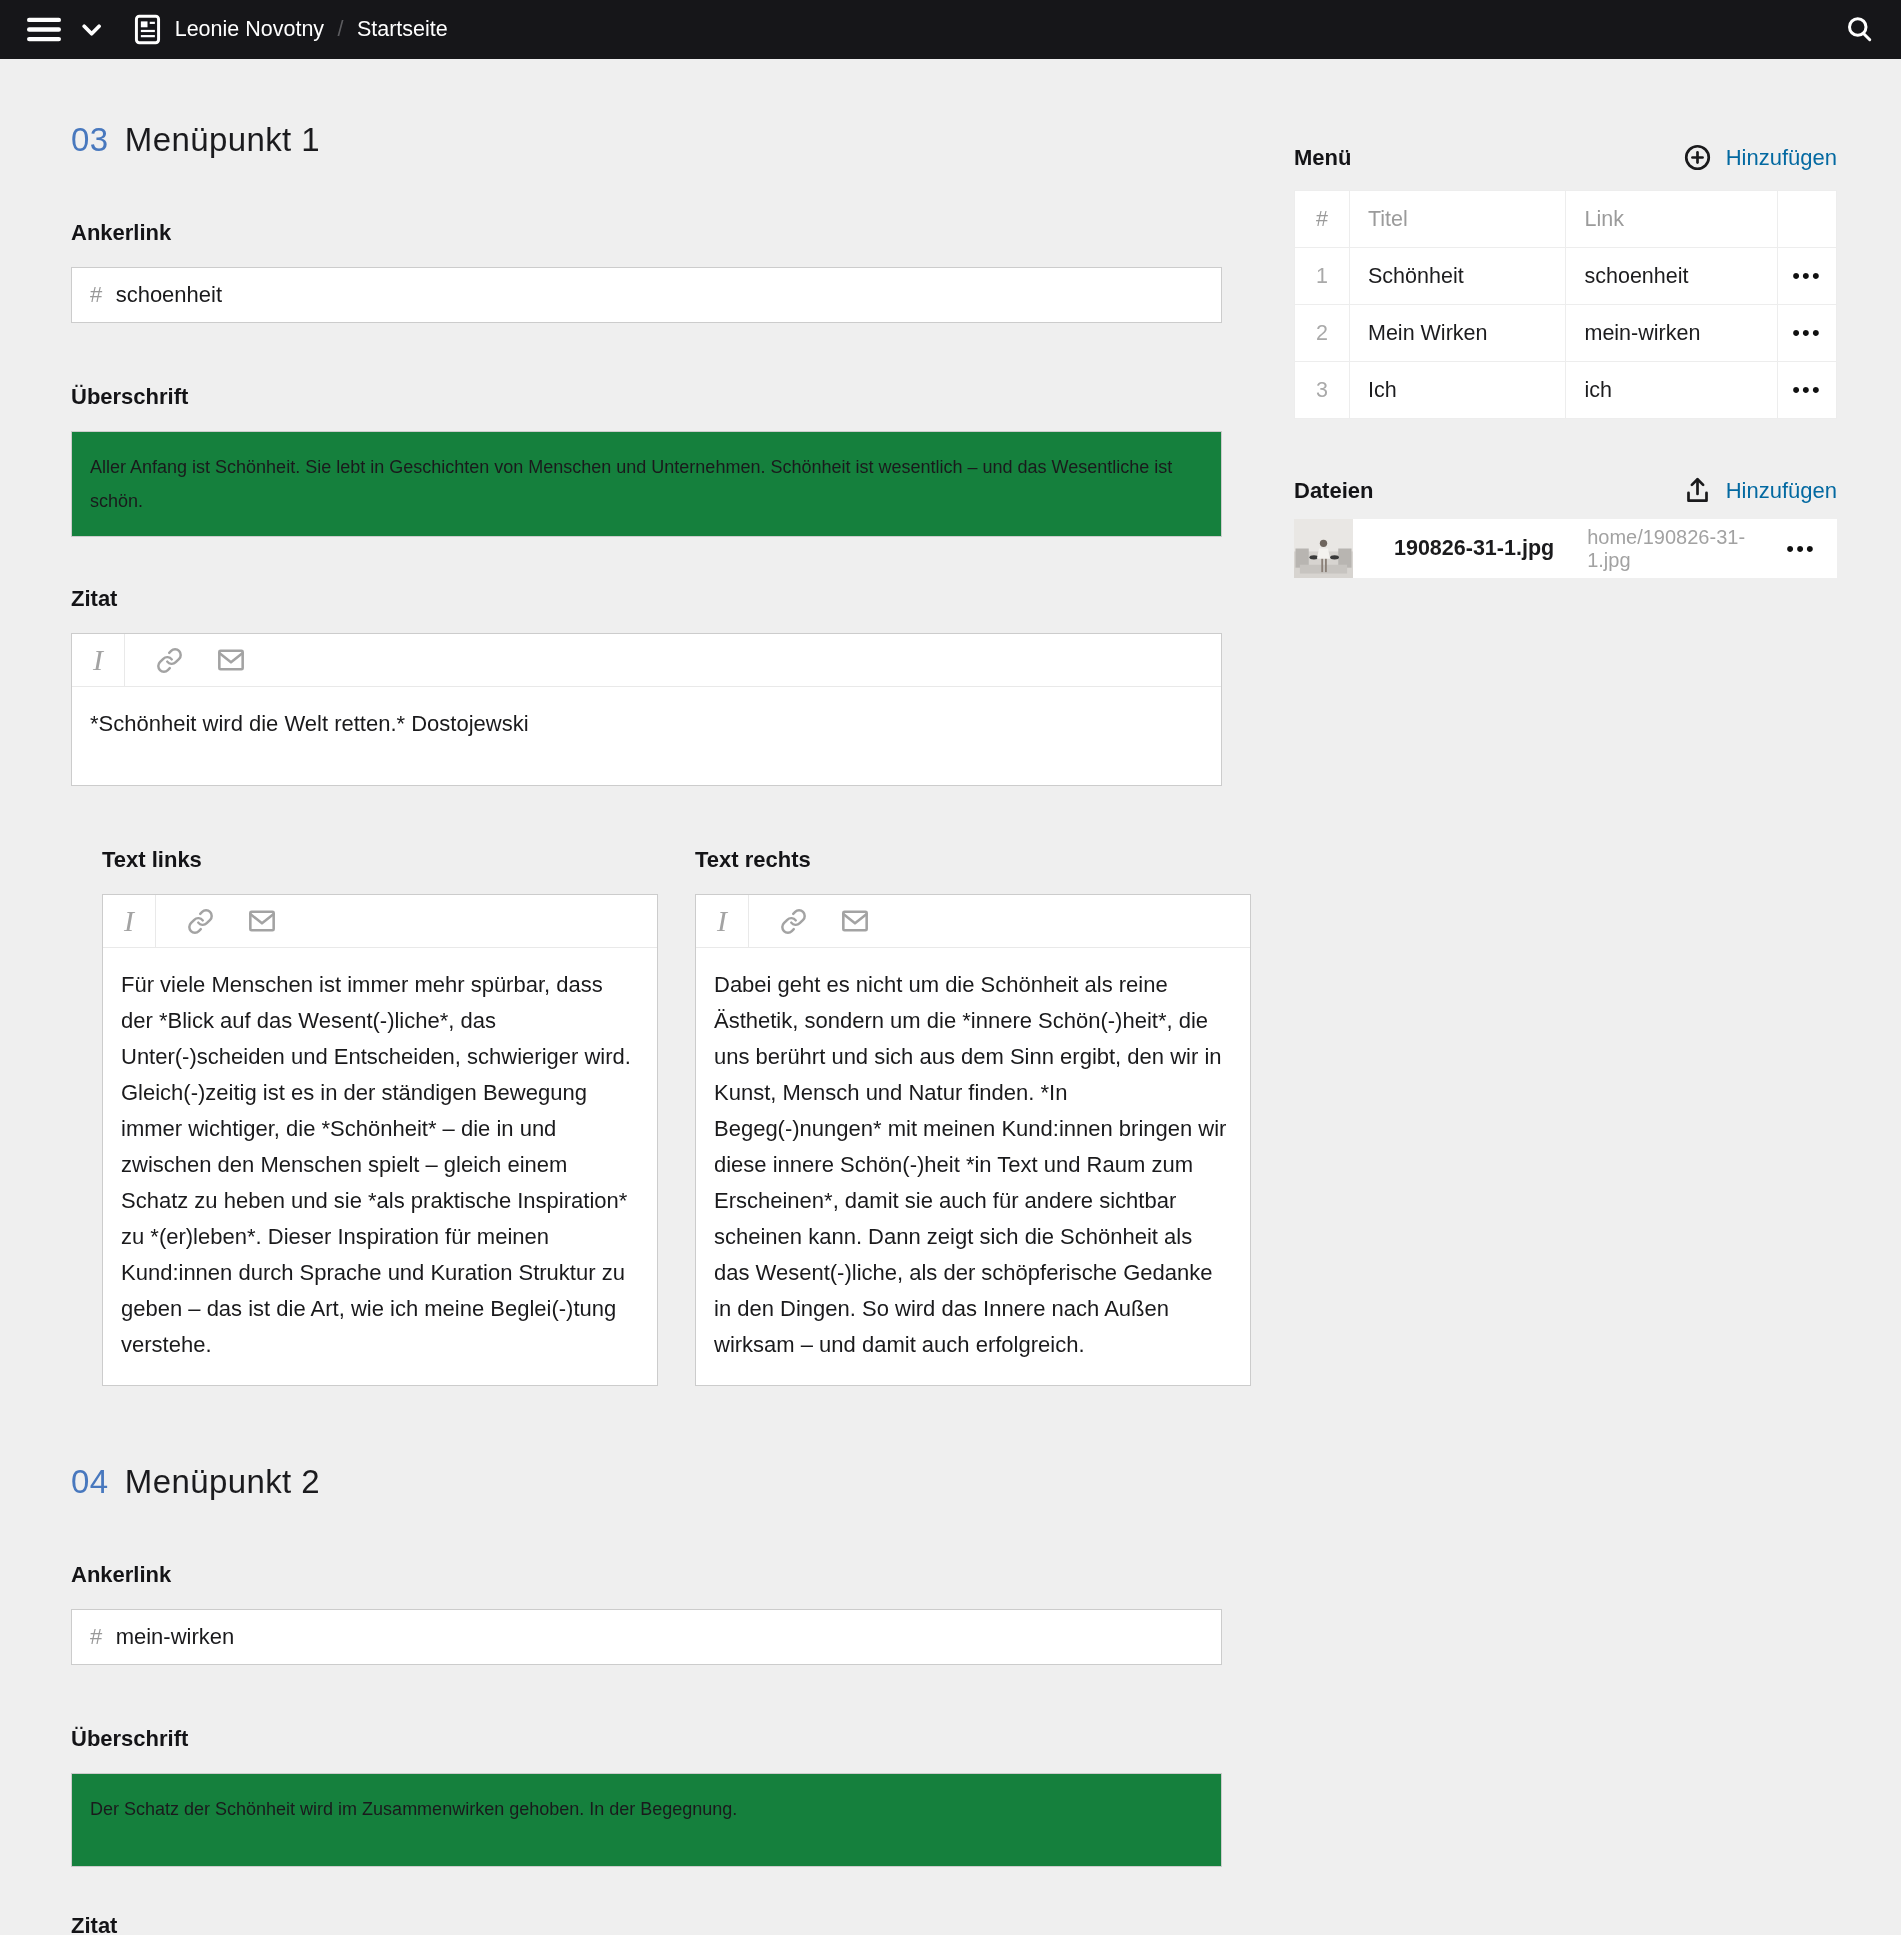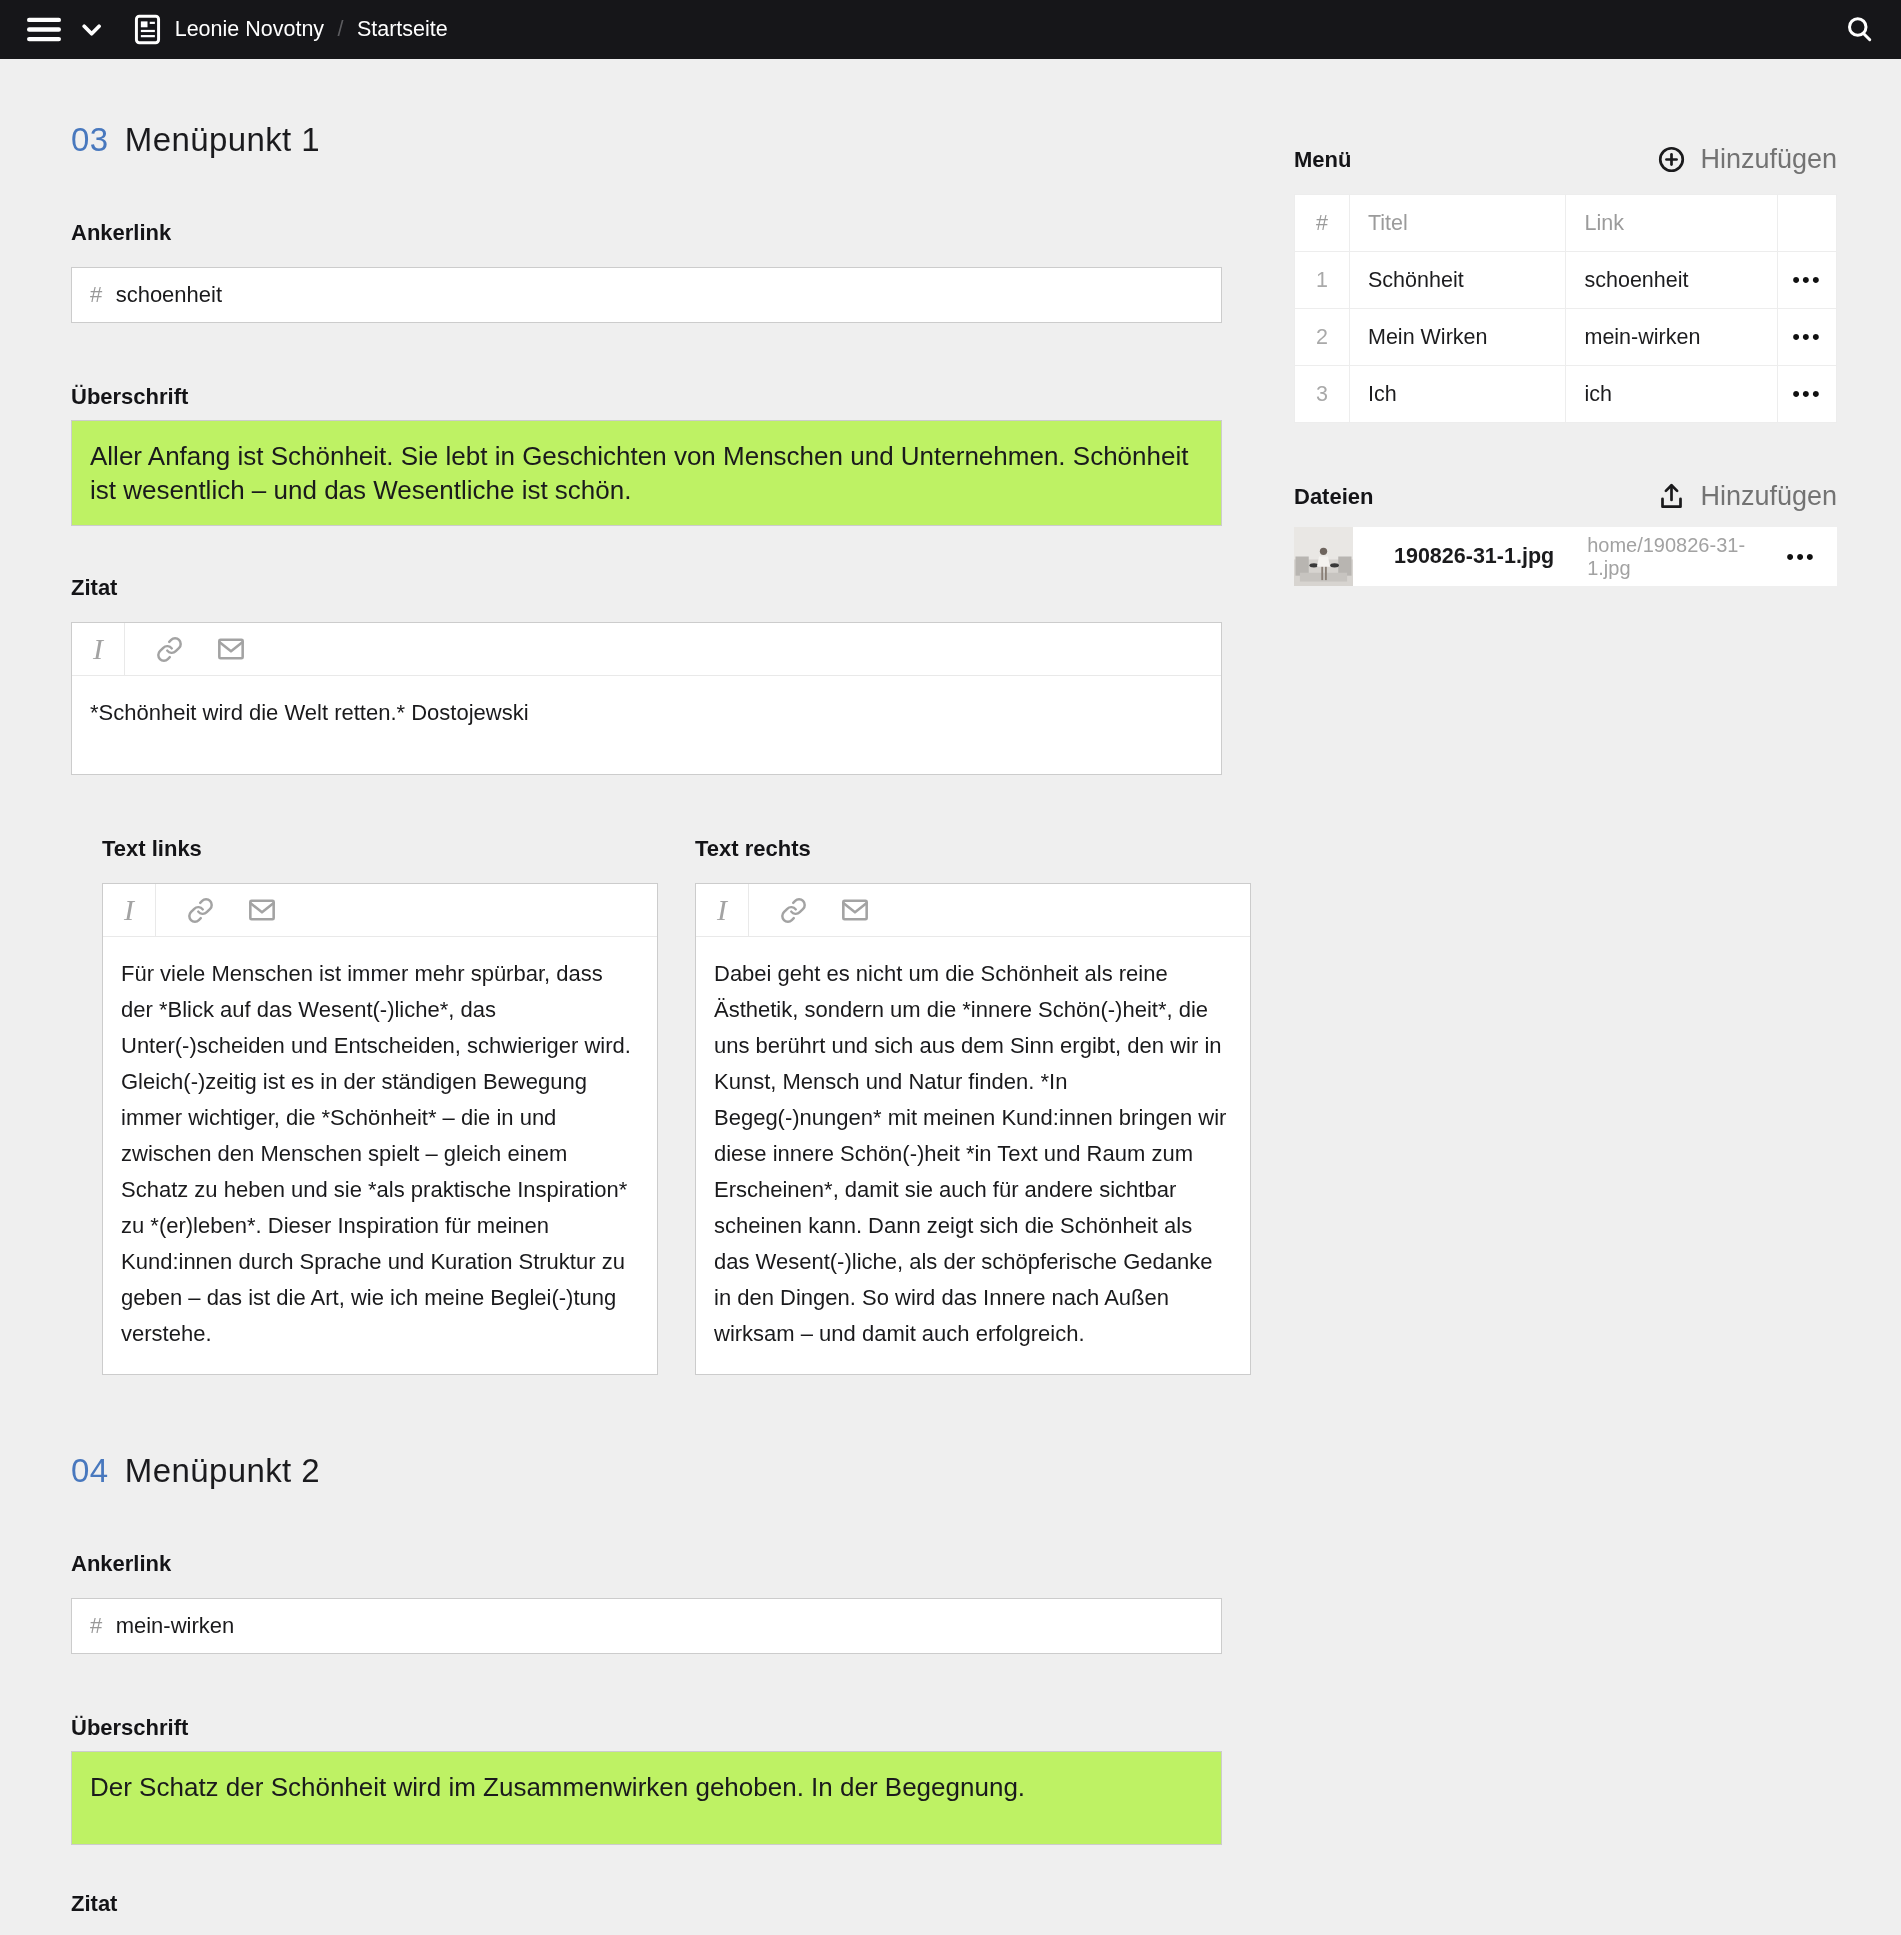--- a/index.html
+++ b/index.html
@@ -30,36 +30,36 @@
   .sec-num { color: #4878be; }
   .f-label { margin-top: 61px; font-size: 22px; font-weight: 700; color: #141417; }
   .f-label.tight { margin-top: 46px; }
   .f-label.mt66 { margin-top: 49px; }
   .input {
     margin-top: 21px; height: 56px; background: #fff; border: 1.5px solid #cccccc;
     display: flex; align-items: center; padding: 0 18px; font-size: 22px;
   }
   .prefix { color: #999; margin-right: 13.4px; }
   .textarea {
-    margin-top: 10px; background: #bef264; border: 1.5px solid #cccccc;
-    padding: 18px; font-size: 26px; line-height: 34px; min-height: 101px;
+    margin-top: 21px; background: #15803d; border: 1.5px solid #cccccc;
+    padding: 18px; font-size: 18px; line-height: 34px; min-height: 101px;
   }
   .textarea.short { min-height: 94px; }
   .editor { margin-top: 21px; background: #fff; border: 1.5px solid #cccccc; }
   .toolbar { height: 53px; display: flex; align-items: stretch; border-bottom: 1.5px solid #e9e9e9; color: #a3a3a3; }
   .tb-cell-first { width: 53px; flex: none; display: flex; align-items: center; justify-content: center; border-right: 1.5px solid #e9e9e9; }
   .tb-rest { display: flex; align-items: center; gap: 34px; padding-left: 31px; }
   .italic-glyph { font-family: "Liberation Serif", serif; font-style: italic; font-size: 30px; line-height: 1; color: #a3a3a3; }
   .ed-content { padding: 19.3px 18px 22px; font-size: 22px; line-height: 36px; min-height: 98px; }
   .two-col { display: flex; gap: 37px; padding-left: 31px; }
   .two-col > div { width: 556px; flex: none; }
   
   .side-head { display: flex; align-items: center; justify-content: space-between; }
   .side-title { font-size: 22px; font-weight: 700; color: #141417; }
-  .add-btn { display: flex; align-items: center; gap: 15px; background: none; border: none; cursor: pointer; font-family: inherit; font-size: 27px; color: #737373; }
+  .add-btn { display: flex; align-items: center; gap: 15px; background: none; border: none; cursor: pointer; font-family: inherit; font-size: 22px; color: #0369a1; }
   .add-btn svg { color: #1a1a1c; }
   .menu-table { width: 100%; border-collapse: collapse; margin-top: 19.3px; background: #fff; font-size: 21.5px; }
   .menu-table th, .menu-table td { border: 1.5px solid #ededed; padding: 0 18px; height: 57px; text-align: left; font-weight: 400; }
   .menu-table th { color: #9b9b9b; }
   .menu-table td { color: #1c1c1e; }
   .col-num { width: 55px; text-align: center !important; padding: 0 !important; }
   td.col-num { color: #a9a9a9; }
   .col-opts { width: 59px; text-align: center !important; padding: 0 !important; }
   .dots-btn { background: none; border: none; cursor: pointer; font-size: 22px; letter-spacing: 2.2px; color: #111; line-height: 1; }
   .files-head { margin-top: 58px; }

